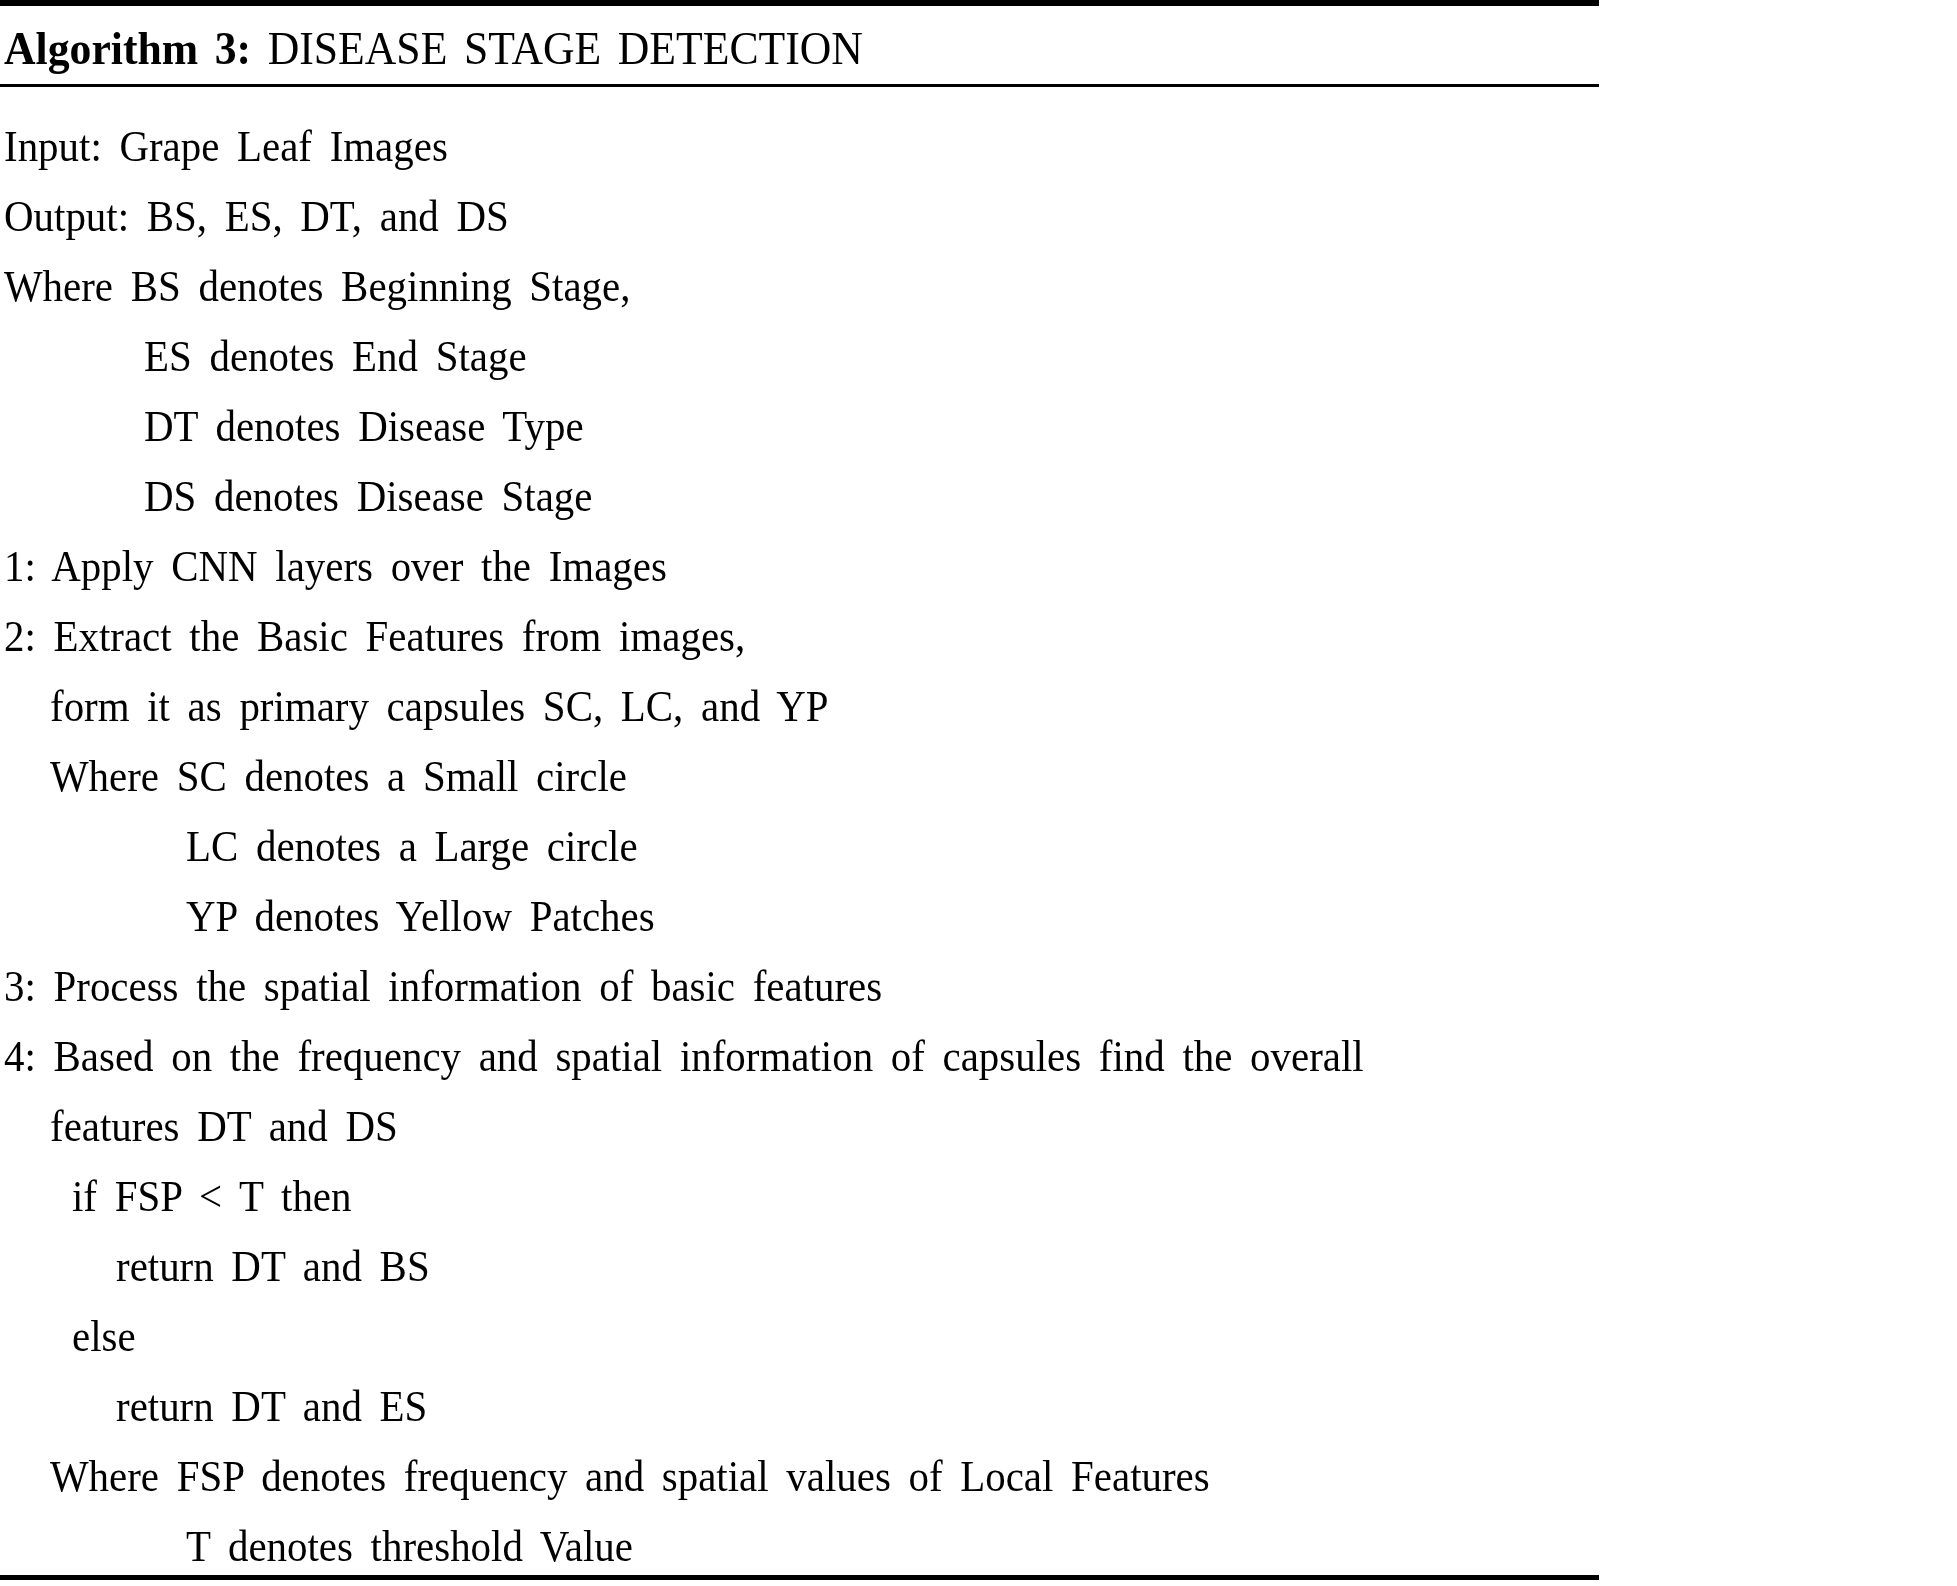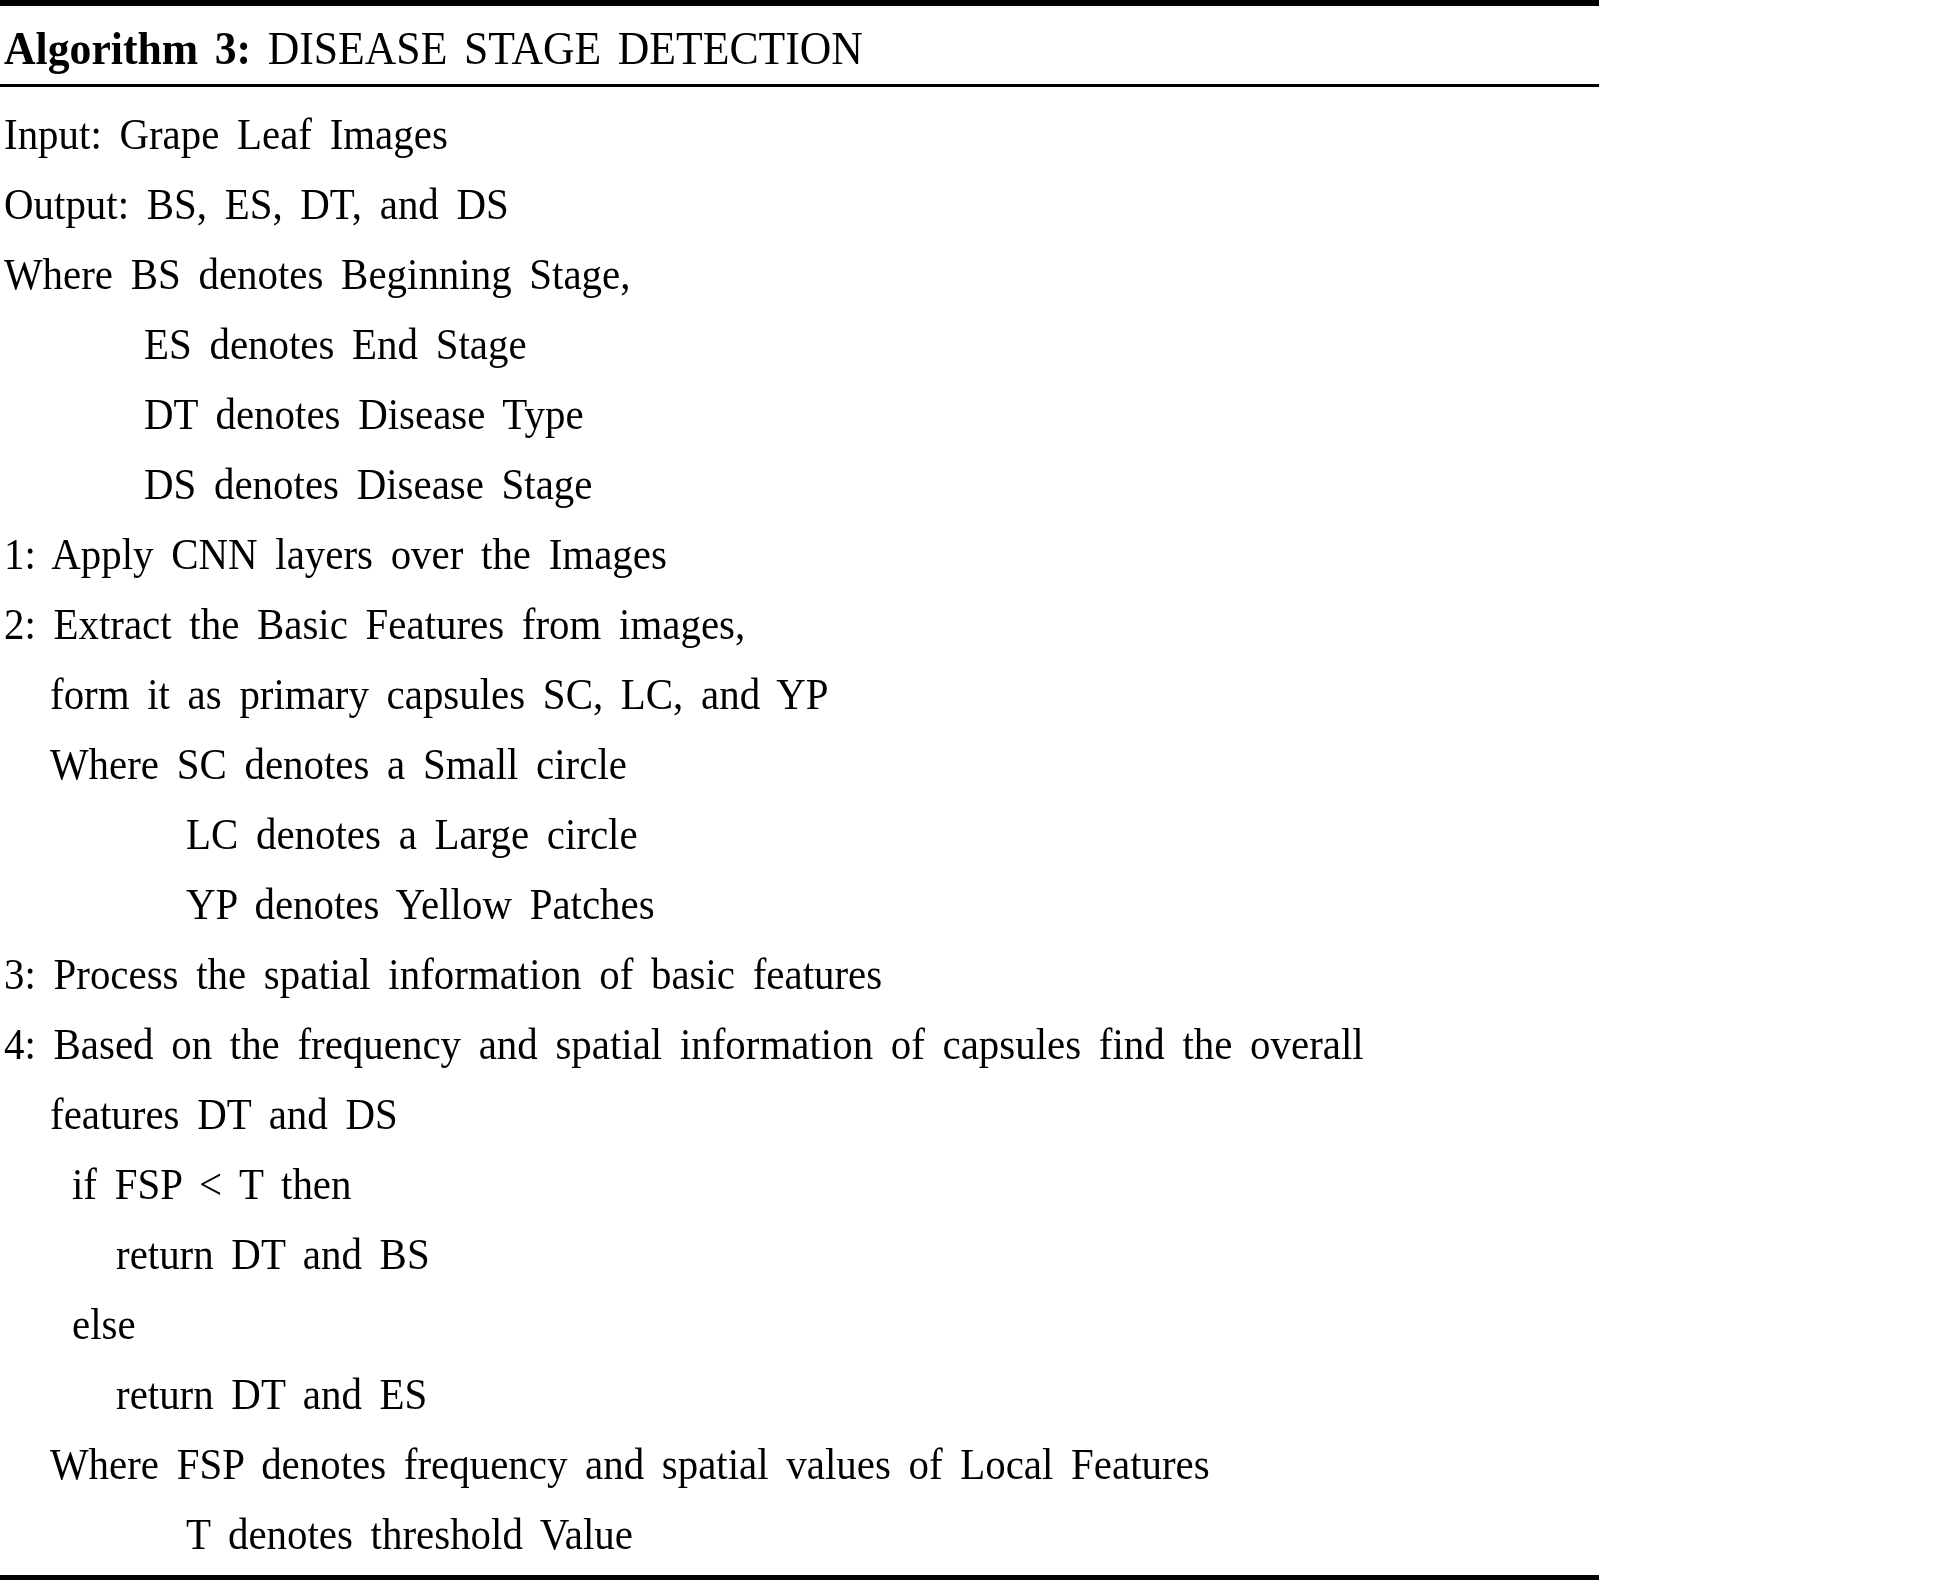--- a/index.html
+++ b/index.html
@@ -32,21 +32,21 @@
     font-size: 47px;
     line-height: 56px;
     white-space: nowrap;
     word-spacing: 6px;
     transform: scaleX(0.93);
     transform-origin: 0 50%;
   }
   .title-label { font-weight: bold; }
   .body {
     position: absolute;
-    top: 100px;
+    top: 112px;
     left: 4px;
     right: 0;
   }
   .line {
     height: 70px;
     line-height: 70px;
     font-size: 44px;
     white-space: nowrap;
     word-spacing: 8px;
     transform: scaleX(0.93);

